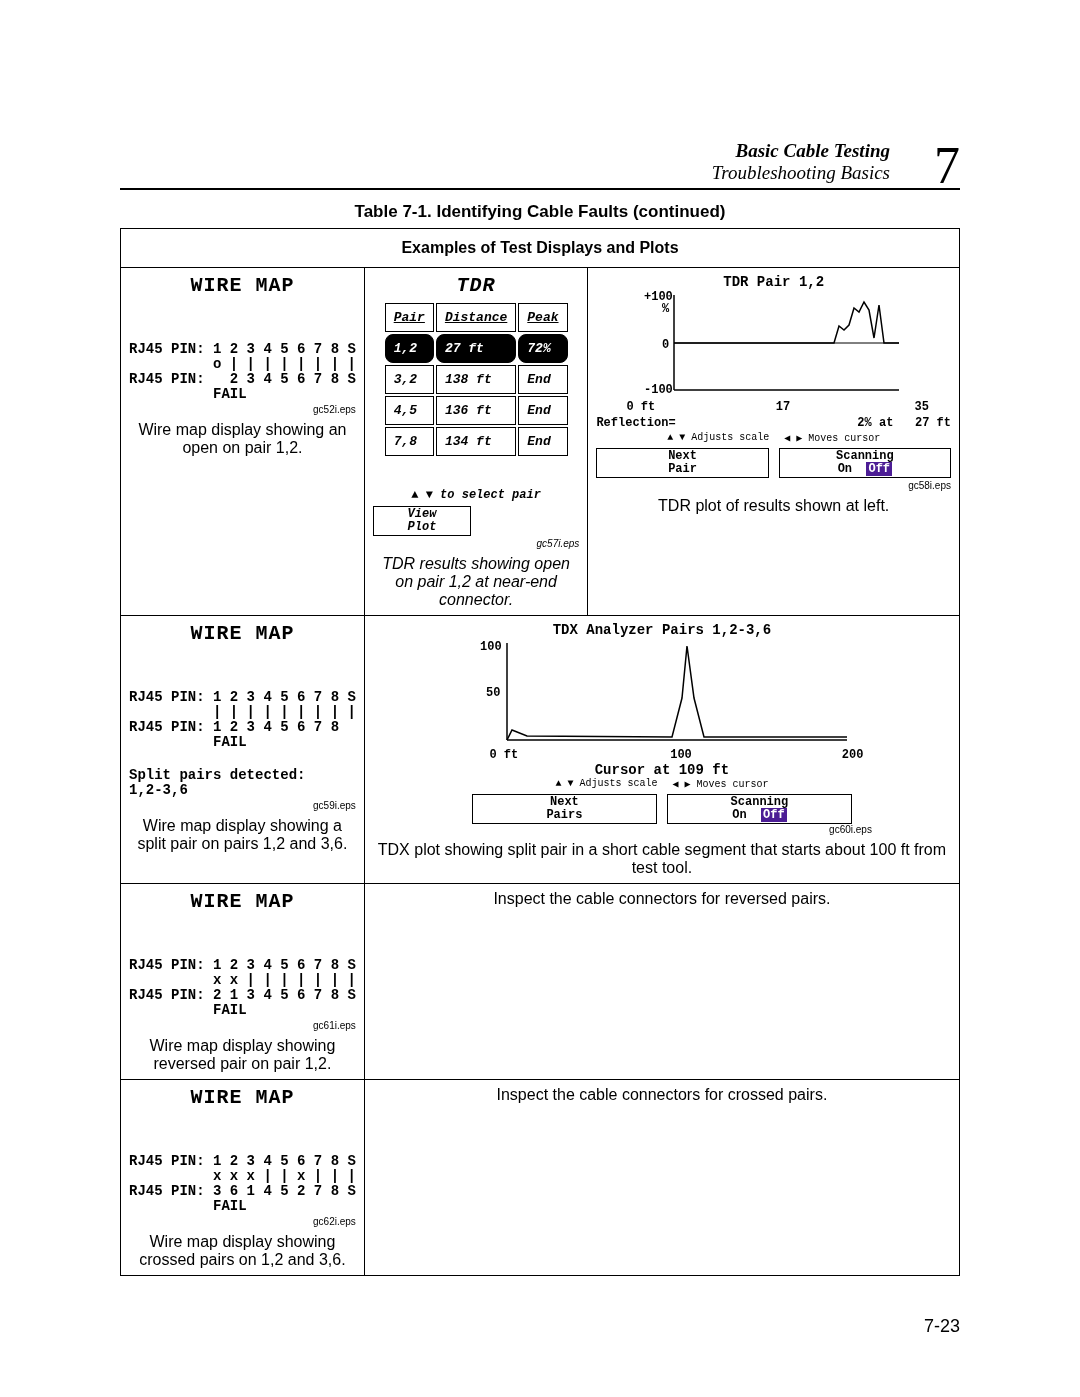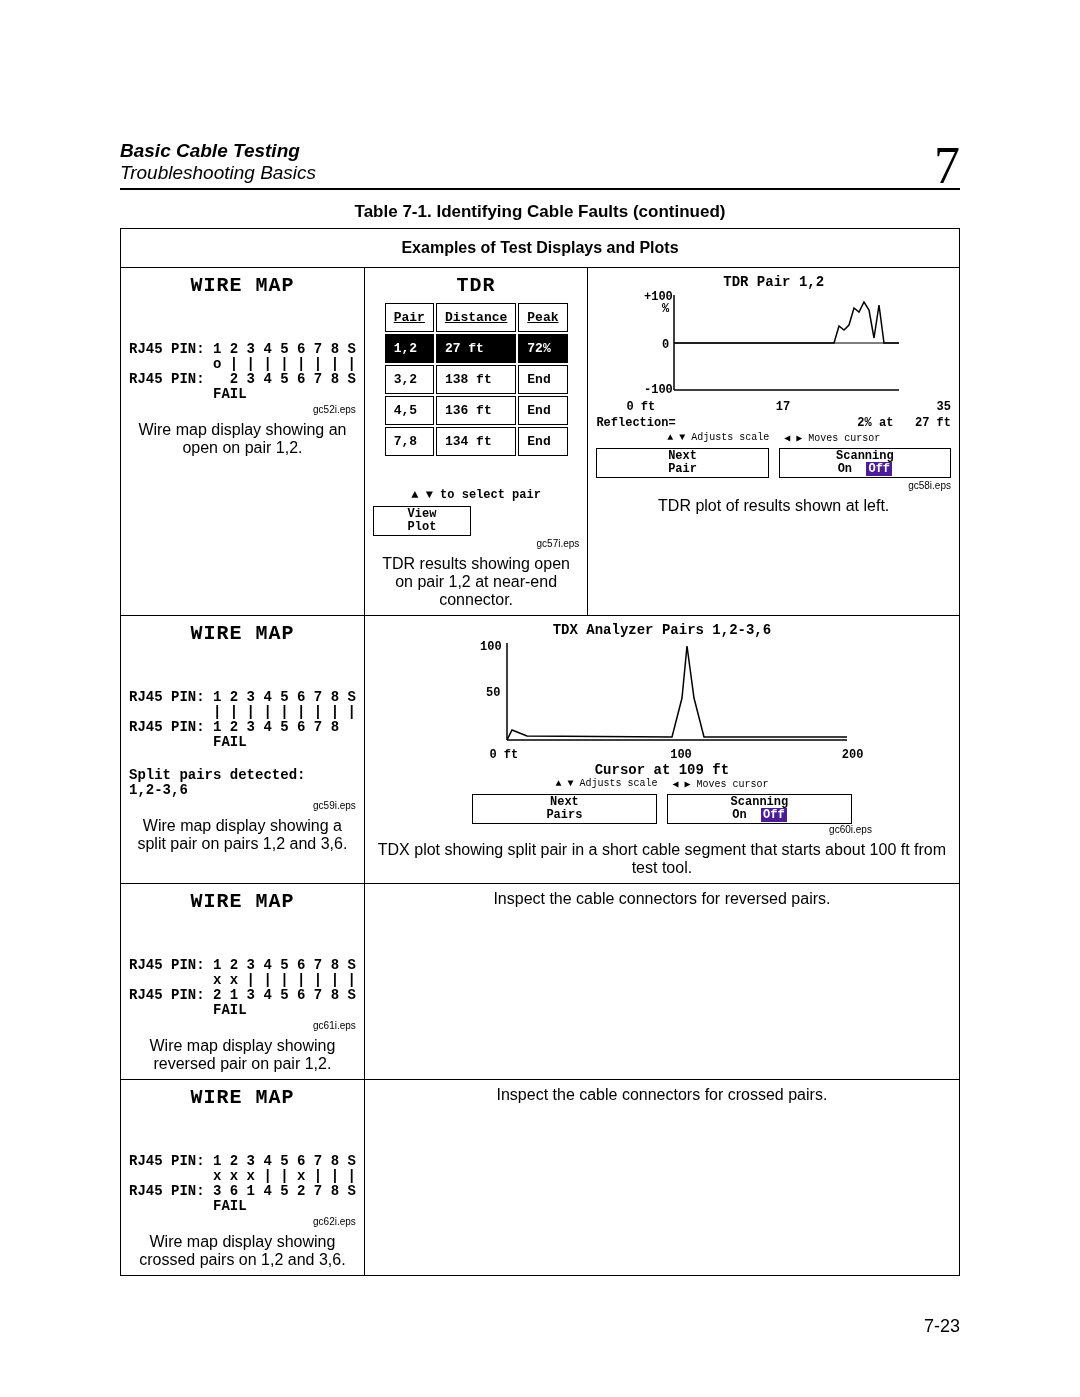--- a/index.html
+++ b/index.html
@@ -16,22 +16,23 @@
     box-sizing: border-box;
     padding: 140px 120px 60px 120px;
   }
   .header {
     position: relative;
     border-bottom: 2px solid #000;
     padding-bottom: 4px;
     margin-bottom: 10px;
   }
   .header-text {
-    text-align: left;
+    text-align: right;
     padding-right: 70px;
+    font-family: Liberation Serif, serif;
   }
   .hdr-bold {
     font-size: 19px;
     font-weight: bold;
     font-style: italic;
   }
   .hdr-sub {
     font-size: 19px;
     font-style: italic;
   }
@@ -59,21 +60,21 @@
     vertical-align: top;
     margin-left: 40px;
   }
   table.outer th {
     font-size: 16px;
     font-weight: bold;
     text-align: center;
     padding: 10px;
   }
   .col1 { width: 27%; }
-  .col2 { width: 27%; }
+  .col2 { width: 27%; font-style: italic; }
   .col3 { width: 46%; }
   .mono, .mono * {
     font-family: "Courier New", monospace;
     font-weight: bold;
     font-size: 14px;
     line-height: 15px;
     white-space: pre;
   }
   .mono-title {
     font-family: "Courier New", monospace;
@@ -120,21 +121,21 @@
     padding: 0 2px;
   }
   
   .tdr-tbl {
     font-family: "Courier New", monospace;
     font-weight: bold;
     font-size: 13px;
     margin: 4px auto 0;
   }
   .tdr-tbl td { padding: 0 6px; text-align: left; }
-  .tdr-tbl .sel td { background: #000; color: #fff; }
+  .tdr-tbl .sel td { background: #000; color: #fff; border-radius: 8px; }
   .tdr-tbl .hdr td { text-decoration: underline; }
   
   svg { display: block; margin: 0 auto; }
   .plot-label {
     font-family: "Courier New", monospace;
     font-weight: bold;
     font-size: 12px;
   }
   .plot-title {
     font-family: "Courier New", monospace;
@@ -239,21 +240,21 @@
           <text x="0" y="103" class="plot-label">-100</text>
           <line x1="30" y1="5" x2="30" y2="100" stroke="#000" stroke-width="1.5"></line>
           <line x1="30" y1="100" x2="255" y2="100" stroke="#000" stroke-width="1.5"></line>
           <line x1="30" y1="53" x2="255" y2="53" stroke="#000" stroke-width="1"></line>
 
           <polyline points="30,53 190,53 195,36 200,40 205,35 210,18 215,22 220,12 225,20 230,48 235,15 240,53 255,53" fill="none" stroke="#000" stroke-width="1.5"></polyline>
         </svg>
         <div class="plot-label" style="position:relative;margin-left:30px;">
           <span>0 ft</span>
           <span style="position:absolute;left:46%;">17</span>
-          <span style="position:absolute;right:0;">35</span>
+          <span style="position:absolute;right:22px;">35</span>
         </div>
         <div class="plot-label" style="margin-top:2px;">
           <span>Reflection=</span>
           <span style="float:right;">
             <span>2% at</span>&nbsp;&nbsp;
             <span>27 ft</span>
           </span>
         </div>
         <div class="hints">
           <span>▲ ▼ Adjusts scale</span>

